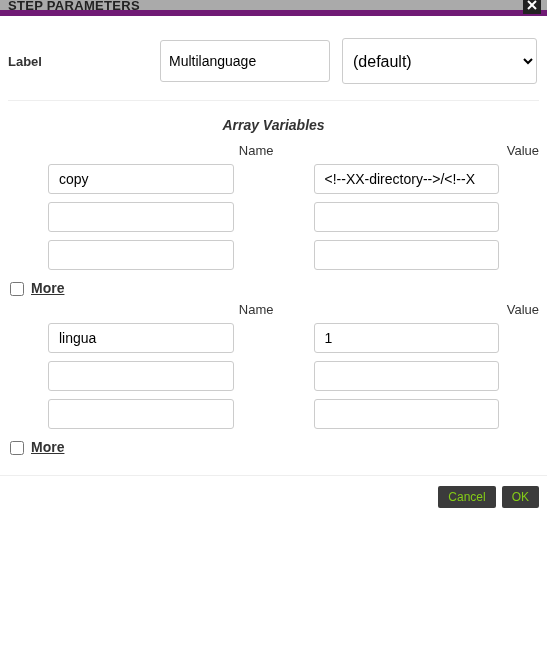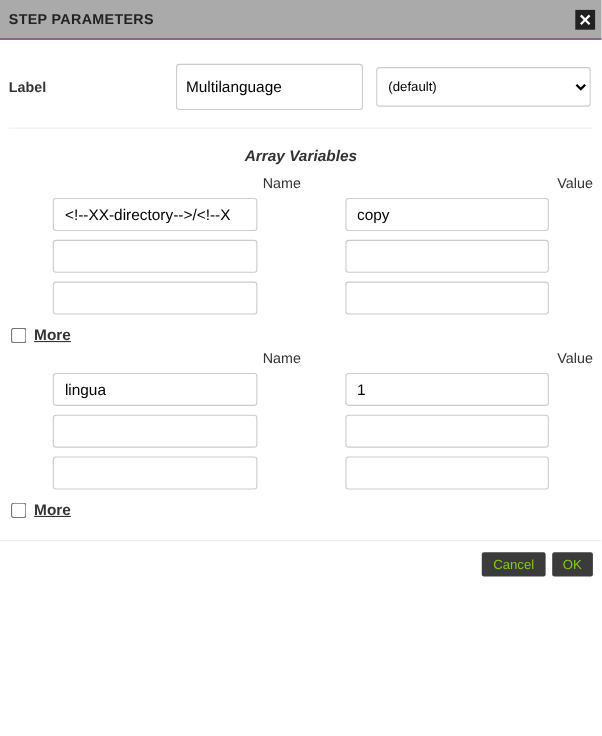--- a/index.html
+++ b/index.html
@@ -5,26 +5,26 @@
   * { box-sizing: border-box; margin: 0; padding: 0; }
   body {
     font-family: Arial, Helvetica, sans-serif;
     font-size: 13px;
     color: #333;
     background: #fff;
     width: 547px;
   }
   .titlebar {
     background: #aaa;
-    height: 36px;
+    height: 16px;
     display: flex;
     align-items: center;
     justify-content: space-between;
     padding: 0 6px 0 8px;
-    border-bottom: 1px solid #701a75;
+    border-bottom: 6px solid #701a75;
   }
   .titlebar .title {
     font-weight: bold;
     font-size: 13px;
     color: #222;
     letter-spacing: 0.3px;
   }
   .close-btn {
     width: 18px;
     height: 18px;
@@ -53,25 +53,25 @@
   }
   .label-row input[type=text] {
     height: 30px;
     padding: 20px 8px;
     border: 1px solid #ccc;
     border-radius: 3px;
     font-size: 14px;
   }
   .label-input { width: 170px; }
   .label-row select {
-    height: 36px;
+    height: 46px;
     padding: 4px 6px;
     border: 1px solid #ccc;
     border-radius: 3px;
-    font-size: 12px;
+    font-size: 16px;
     width: 195px;
     background: #fff;
   }
 
   .section-title {
     text-align: center;
     font-style: italic;
     font-weight: bold;
     font-size: 14px;
     margin: 16px 0 10px 0;
@@ -161,22 +161,22 @@
       <option>(default)</option>
     </select>
   </div>
 
   <div class="section-title">Array Variables</div>
   <div class="cols-header">
     <div class="col">Name</div>
     <div class="col">Value</div>
   </div>
   <div class="row">
+    <input type="text" value="copy" style="">
     <input type="text" value="&lt;!--XX-directory--&gt;/&lt;!--X" style="">
-    <input type="text" value="copy" style="">
   </div>
   <div class="row">
     <input type="text" value="" style="">
     <input type="text" value="" style="">
   </div>
   <div class="row">
     <input type="text" value="" style="">
     <input type="text" value="" style="">
   </div>
   <div class="more-row">

